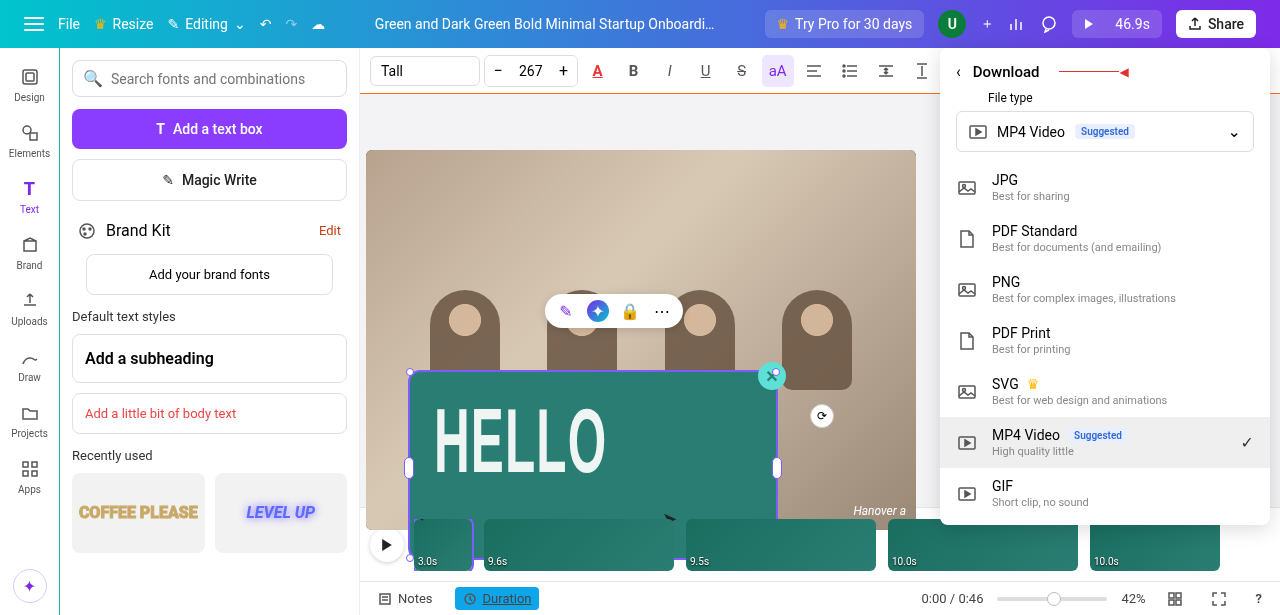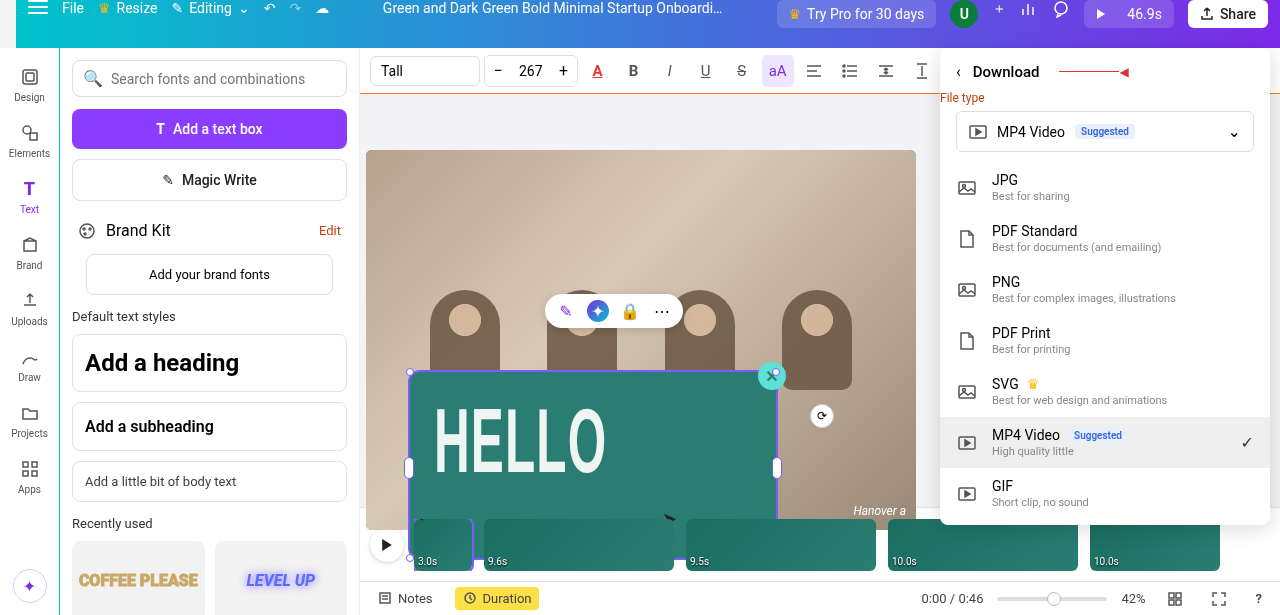--- a/index.html
+++ b/index.html
@@ -1,17 +1,17 @@
 <!DOCTYPE html>
 <html><head>
 <meta charset="utf-8">
 <style>
   * { margin: 0; padding: 0; box-sizing: border-box; font-family: -apple-system, BlinkMacSystemFont, "Segoe UI", Roboto, sans-serif; }
   body { width: 1280px; height: 615px; overflow: hidden; background: #f5f5f5; }
-  .topbar { height: 48px; background: linear-gradient(90deg, #00c4cc 0%, #7d2ae8 100%); display: flex; align-items: flex-start; padding: 0 12px; gap: 14px; color: #fff; font-size: 14px; margin-left: 16px; }
+  .topbar { height: 48px; background: linear-gradient(90deg, #00c4cc 0%, #7d2ae8 100%); display: flex; align-items: center; padding: 0 24px; gap: 14px; color: #fff; font-size: 14px; }
   .topbar .menu-btn { width: 20px; height: 14px; display: flex; flex-direction: column; justify-content: space-between; }
   .topbar .menu-btn span { height: 2px; background: #fff; border-radius: 1px; }
   .topbar .item { cursor: pointer; display: flex; align-items: center; gap: 6px; }
   .topbar .sep { flex: 1; }
   .topbar .title { font-size: 14px; max-width: 340px; overflow: hidden; white-space: nowrap; text-overflow: ellipsis; }
   .topbar .pill { background: rgba(255,255,255,0.15); padding: 6px 12px; border-radius: 6px; display:flex; align-items:center; gap:6px; }
   .topbar .avatar { width: 28px; height: 28px; border-radius: 50%; background: #0a7d3a; display:flex; align-items:center; justify-content:center; font-weight:600; }
   .topbar .share { background:#fff; color:#222; padding:6px 12px; border-radius:6px; display:flex; align-items:center; gap:6px; font-weight:500; }
   .crown { color:#ffb800; }
 
@@ -28,21 +28,21 @@
   .btn-purple { margin-top:12px; width:100%; background:#8b3dff; color:#fff; border:none; border-radius:8px; padding:12px; font-size:14px; font-weight:500; display:flex; align-items:center; justify-content:center; gap:8px; cursor:pointer; }
   .btn-white { margin-top:10px; width:100%; background:#fff; color:#222; border:1px solid #e0e0e0; border-radius:8px; padding:12px; font-size:14px; font-weight:500; display:flex; align-items:center; justify-content:center; gap:8px; cursor:pointer; }
   .brandkit { margin-top:10px; display:flex; align-items:center; justify-content:space-between; padding:10px 6px; }
   .brandkit .left { display:flex; align-items:center; gap:10px; }
   .edit-link { color:#c2410c; font-size:13px; cursor:pointer; }
   .sub-btn { margin-top:4px; width:90%; margin-left:5%; border:1px solid #e0e0e0; border-radius:8px; padding:12px; text-align:center; font-size:13px; cursor:pointer; }
   .section-label { margin-top:14px; font-size:13px; color:#333; }
   .style-card { margin-top:10px; width:100%; border:1px solid #e0e0e0; border-radius:8px; padding:14px 12px; cursor:pointer; }
   .style-heading { font-size:24px; font-weight:700; }
   .style-subheading { font-size:16px; font-weight:600; }
-  .style-body { font-size:13px; color:#404040; }
+  .style-body { font-size:13px; color:#ef4444; }
   .recent-row { display:flex; gap:10px; margin-top:10px; }
   .recent-card { flex:1; height:80px; border-radius:8px; background:#f2f2f2; display:flex; align-items:center; justify-content:center; font-weight:800; font-size:16px; text-align:center; line-height:1.05; }
   .coffee { color:#c9a968; -webkit-text-stroke:1px #c9a968; }
   .level { color:#5a6dff; text-shadow:0 0 8px #7d5cff; font-style:italic; }
 
   .canvas-area { flex:1; display:flex; flex-direction:column; background:#f3f3f5; position:relative; }
   .formatbar { height:46px; background:#fff; border-bottom:1px solid #f97316; display:flex; align-items:center; gap:4px; padding:0 10px; }
   .fb-select { border:1px solid #ddd; border-radius:6px; padding:6px 10px; font-size:14px; background:#fff; min-width:110px; }
   .fb-stepper { display:flex; align-items:center; border:1px solid #ddd; border-radius:6px; overflow:hidden; }
   .fb-stepper button { width:26px; height:30px; border:none; background:#fff; cursor:pointer; font-size:16px; }
@@ -71,34 +71,34 @@
   .play { width:34px; height:34px; border-radius:50%; background:#fff; box-shadow:0 1px 4px rgba(0,0,0,0.2); display:flex; align-items:center; justify-content:center; cursor:pointer; }
   .play svg { width:12px; height:12px; }
   .clips { display:flex; gap:12px; align-items:center; overflow:hidden; }
   .clip { position:relative; height:52px; border-radius:6px; overflow:hidden; background:linear-gradient(135deg,#1a6e60,#2a7d72); display:flex; align-items:flex-end; padding:4px; }
   .clip.active { outline:2px solid #7d5cff; }
   .clip span { color:#fff; font-size:10px; text-shadow:0 1px 2px #000; }
   .playhead { position:absolute; top:-8px; left:4px; width:8px; height:8px; background:#222; transform:rotate(45deg); }
   .cursor-mark { position:absolute; left:302px; top:414px; font-size:18px; color:#222; }
 
   .bottombar { height:34px; background:#fff; border-top:1px solid #e5e5e5; display:flex; align-items:center; padding:0 10px; gap:14px; font-size:13px; color:#444; }
-  .bb-item { display:flex; align-items:flex-start; gap:6px; cursor:pointer; padding:4px 8px; border-radius:4px; }
-  .bb-item.active { background:#fde047; }
+  .bb-item { display:flex; align-items:flex-end; gap:6px; cursor:pointer; padding:4px 8px; border-radius:4px; }
+  .bb-item.active { background:#0ea5e9;text-decoration:underline; }
   .bb-spacer { flex:1; }
   .zoom-slider { width:110px; height:4px; background:#ddd; border-radius:2px; position:relative; }
   .zoom-slider .thumb { position:absolute; left:50px; top:-5px; width:14px; height:14px; background:#fff; border:1px solid #bbb; border-radius:50%; }
 
   
   .download-panel { position:absolute; right:10px; top:48px; width:330px; background:#fff; border-radius:8px; box-shadow:0 4px 20px rgba(0,0,0,0.15); z-index:200; padding:14px 0 6px; }
   .dp-head { display:flex; align-items:center; gap:12px; padding:0 16px 10px; }
   .dp-head .back { cursor:pointer; font-size:16px; }
   .dp-head .title { font-size:15px; font-weight:500; }
   .dp-arrow { color:#e03131; font-size:12px; margin-left:8px; display:flex; align-items:center; }
   .dp-arrow .line { width:60px; height:1px; background:#e03131; }
-  .dp-label { font-size:12px; color:#c2410c; padding:0 0 6px; }
+  .dp-label { font-size:12px; color:#000000; padding:0 24px 6px;margin-left:24px; }
   .dp-select { margin:0 16px 10px; border:1px solid #ddd; border-radius:6px; padding:10px 12px; display:flex; align-items:center; justify-content:space-between; cursor:pointer; }
   .dp-select .left { display:flex; align-items:center; gap:10px; font-size:14px; }
   .badge { background:#e8f0ff; color:#3368d6; font-size:10px; padding:2px 6px; border-radius:4px; font-weight:600; }
   .dp-option { padding:10px 16px; display:flex; align-items:center; gap:14px; cursor:pointer; }
   .dp-option.selected { background:#efefef; }
   .dp-option .txt .t { font-size:14px; display:flex; align-items:center; gap:8px; }
   .dp-option .txt .s { font-size:11px; color:#888; margin-top:2px; }
   .dp-option .icon-box { width:22px; height:22px; display:flex; align-items:center; justify-content:center; color:#555; }
   .check { margin-left:auto; color:#333; }
 
@@ -254,23 +254,20 @@
               <circle cx="7" cy="12" r="1" fill="#555"></circle>
             </svg>
           </span>
           <span>Brand Kit</span>
         </div>
       <span class="edit-link">Edit</span>
     </div>
     <div class="sub-btn">Add your brand fonts</div>
     <div class="section-label">Default text styles</div>
     <div class="style-card">
-        <div class="style-heading">Add a heading</div>
-      </div>
-    <div class="style-card">
         <div class="style-subheading">Add a subheading</div>
       </div>
     <div class="style-card" style="padding:12px">
         <div class="style-body">Add a little bit of body text</div>
       </div>
     <div class="section-label">Recently used</div>
     <div class="recent-row">
       <div class="recent-card coffee">COFFEE PLEASE</div>
       <div class="recent-card level">LEVEL UP</div>
     </div>

